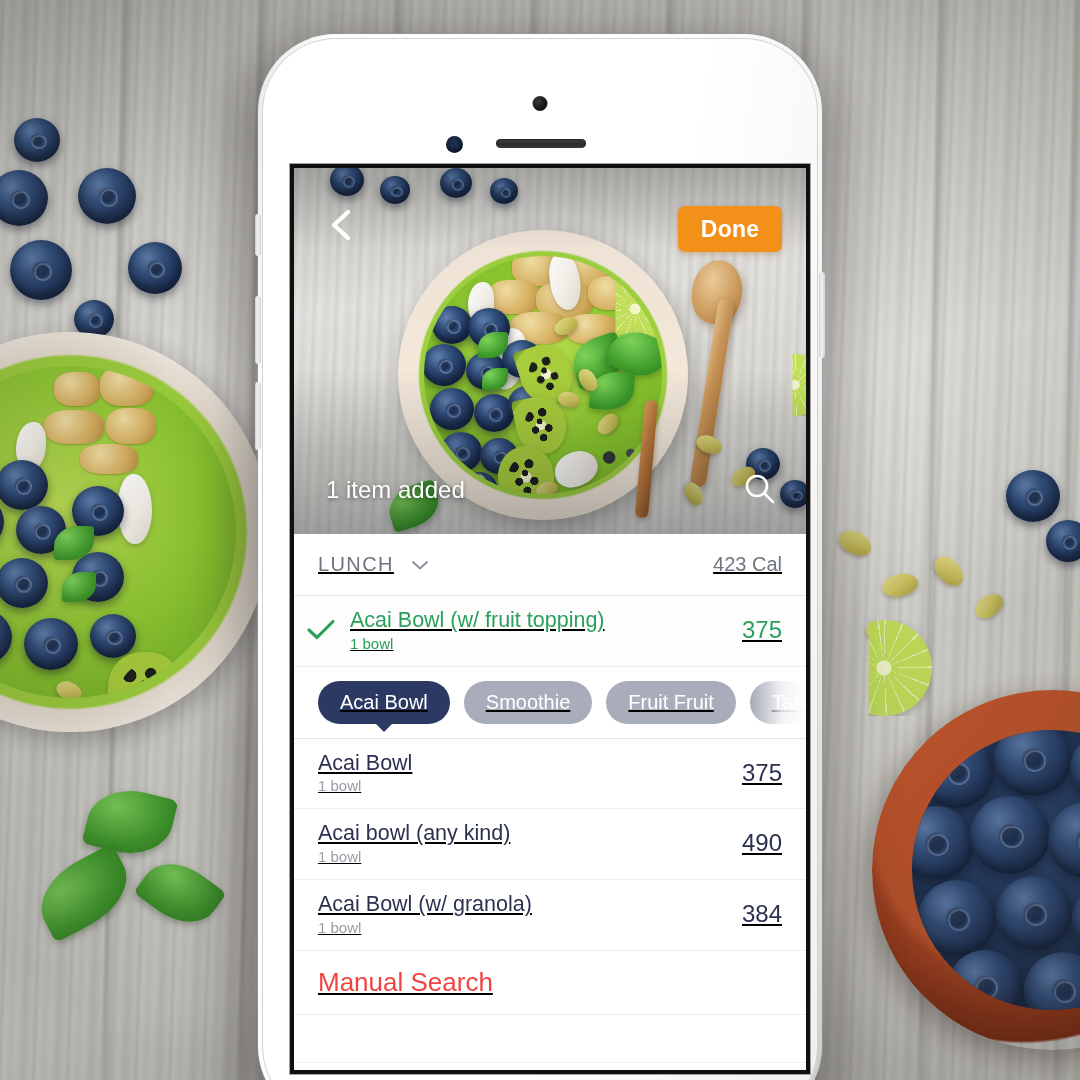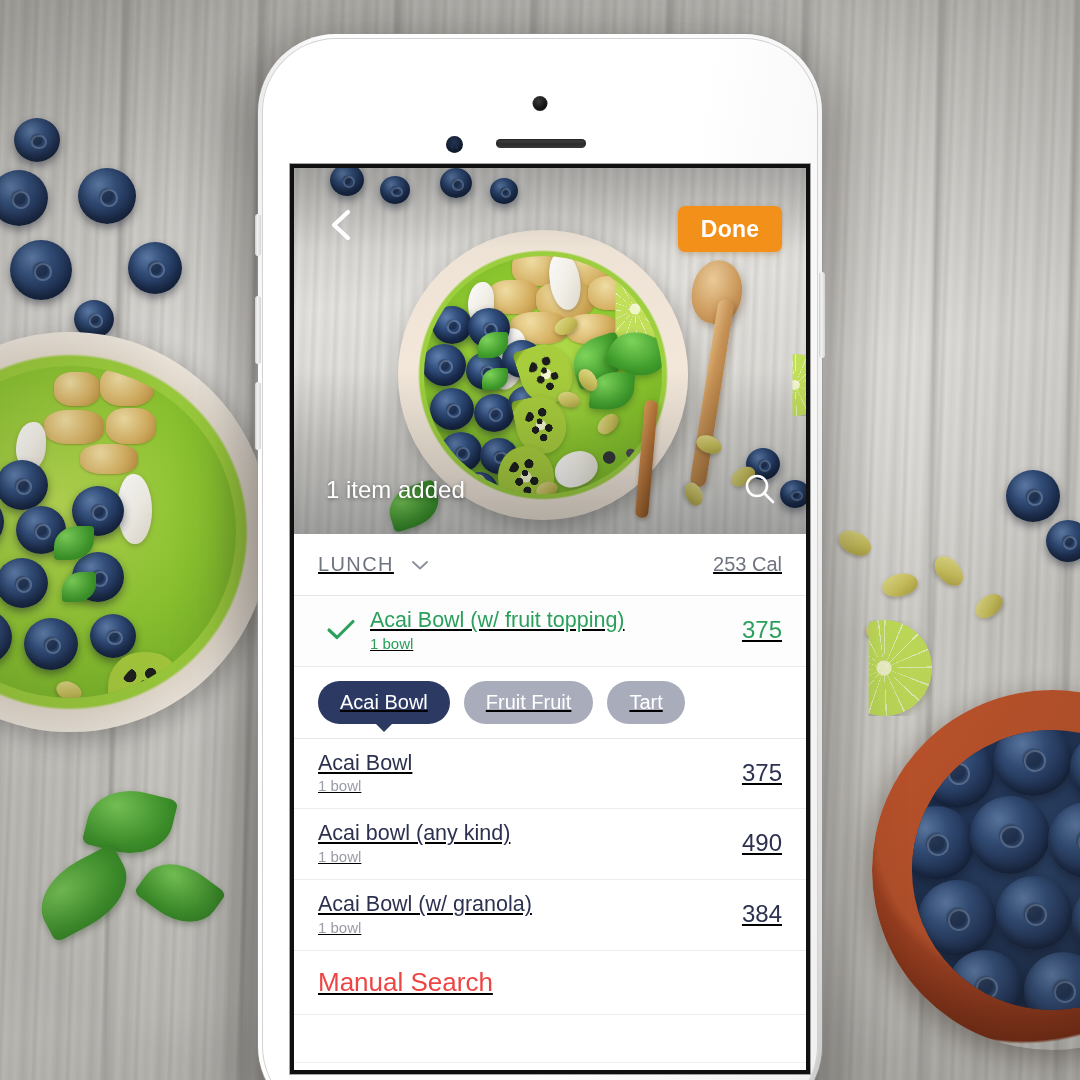--- a/index.html
+++ b/index.html
@@ -252,21 +252,21 @@
   #meal-row {
     height: 62px; display:flex; align-items:center; padding: 0 24px;
     border-bottom: 1px solid #e6e6e9; background:#fff;
   }
   #meal-name { font-size: 20px; color:#6f7480; letter-spacing: 1.4px; }
   #meal-chevron { margin-left: 16px; display:flex; align-items:center; }
   #meal-cal { margin-left:auto; font-size: 20px; color:#6f7480; }
 
   
   #added-row {
-    display:flex; align-items:center; padding: 12px 24px 14px 32px;
+    display:flex; align-items:center; padding: 12px 24px 14px 12px;
     background: #fcfdfc; border-bottom: 1px solid #ebebee; min-height: 66px;
   }
   #added-check { width: 44px; flex:0 0 44px; display:flex; align-items:center; }
   .added-texts { flex:1 1 auto; }
   #added-title { font-size: 21.5px; color:#2aa05c; line-height: 1.15; }
   #added-sub { font-size: 15px; color:#2aa05c; margin-top: 2px; }
   #added-cal { font-size: 24px; color:#2aa05c; margin-left: 12px; }
 
   
   #chips-wrap { position:relative; height: 72px; border-bottom: 1px solid #e6e6e9; background:#fff; overflow:hidden; }
@@ -486,21 +486,21 @@
       </div>
     </div>
 
     <div id="meal-row">
       <span id="meal-name">LUNCH</span>
       <span id="meal-chevron">
         <svg width="20" height="14" viewBox="0 0 20 14" aria-hidden="true">
           <polyline points="3,4 10,10.5 17,4" fill="none" stroke="#8d909b" stroke-width="1.9" stroke-linecap="round" stroke-linejoin="round"></polyline>
         </svg>
       </span>
-      <span id="meal-cal">253 Cal</span>
+      <span id="meal-cal">423 Cal</span>
     </div>
 
     <div id="added-row">
       <span id="added-check">
         <svg width="30" height="24" viewBox="0 0 30 24" aria-hidden="true">
           <polyline points="3,12 11,19.5 27,3.5" fill="none" stroke="#2aa05c" stroke-width="3.1" stroke-linecap="round" stroke-linejoin="round"></polyline>
         </svg>
       </span>
       <div class="added-texts">
         <div id="added-title">Acai Bowl (w/ fruit topping)</div>
@@ -508,20 +508,23 @@
       </div>
       <div id="added-cal">375</div>
     </div>
 
     <div id="chips-wrap">
       <div id="chips">
           <div class="chip selected">
             <span>Acai Bowl</span>
           </div>
           <div class="chip">
+            <span>Smoothie</span>
+          </div>
+          <div class="chip">
             <span>Fruit Fruit</span>
           </div>
           <div class="chip">
             <span>Tart</span>
           </div>
         </div>
       <div id="chips-fade"></div>
     </div>
 
     <div id="results-list">

